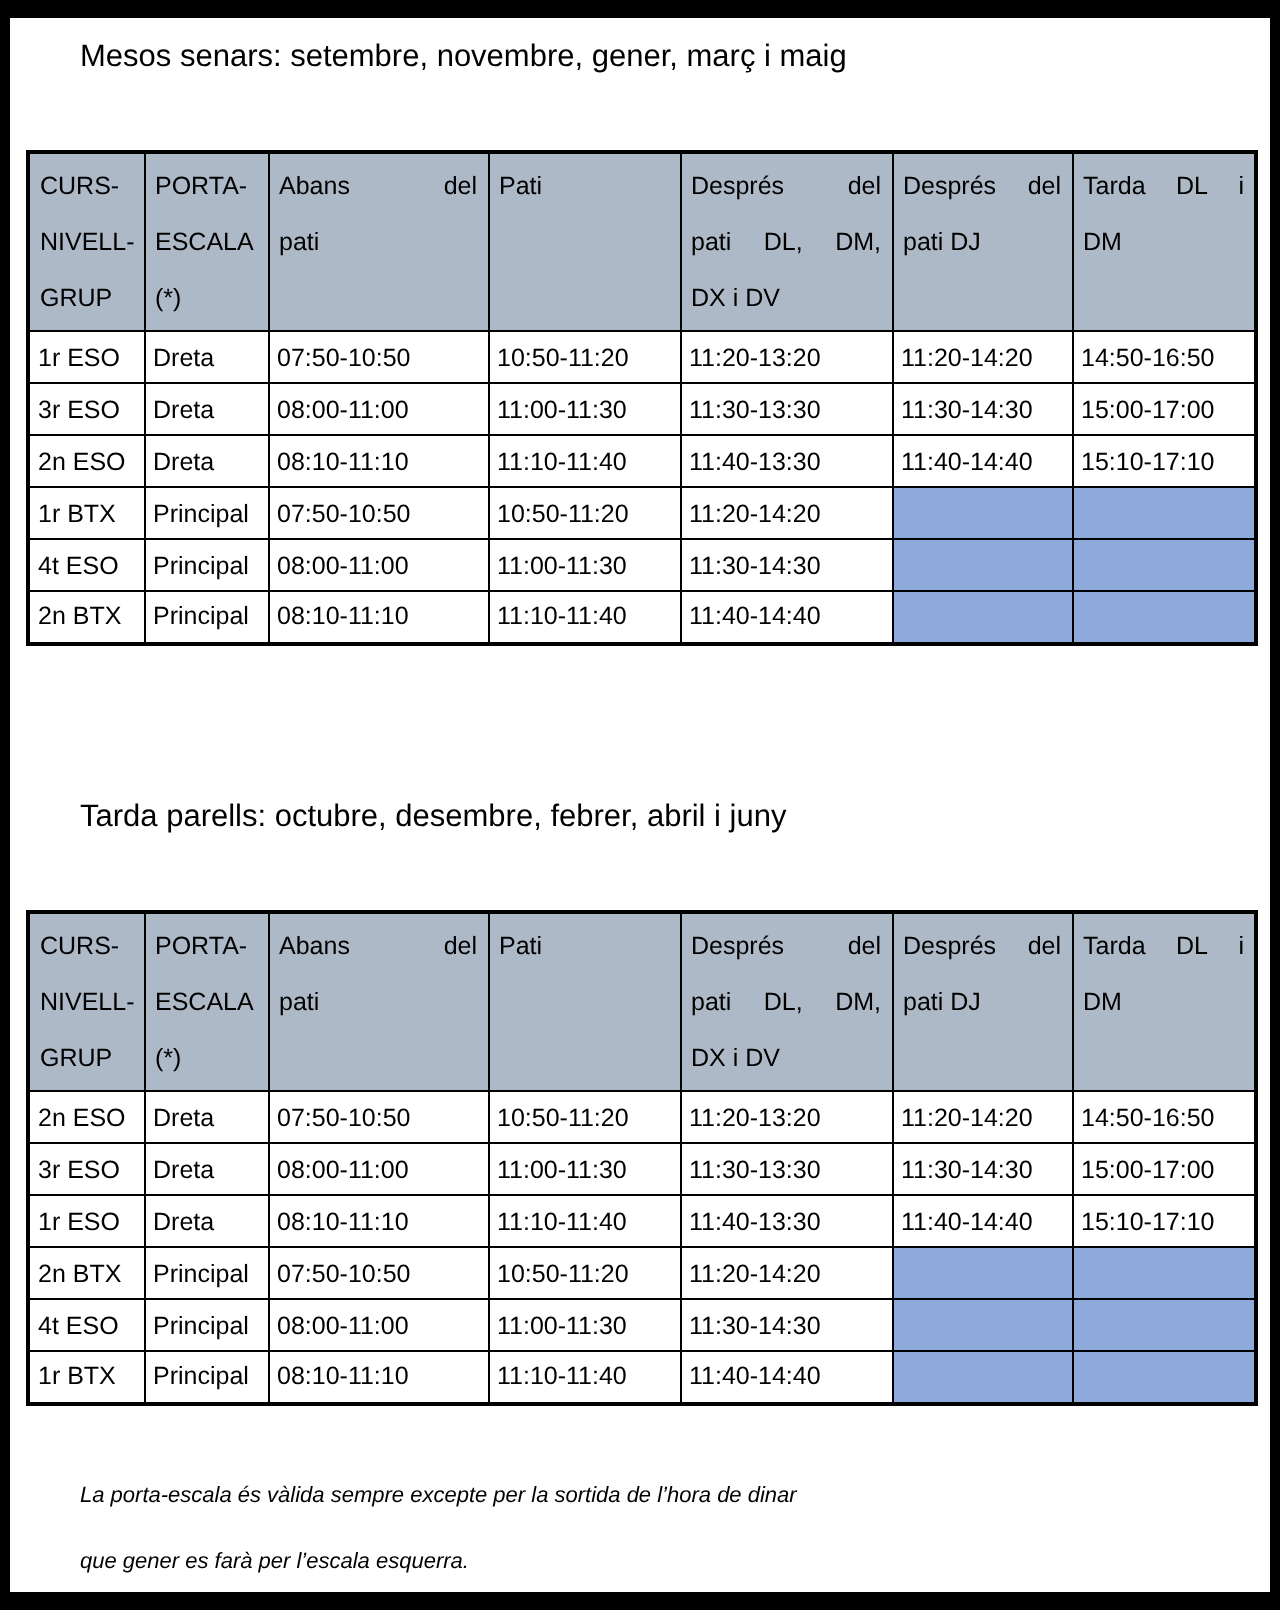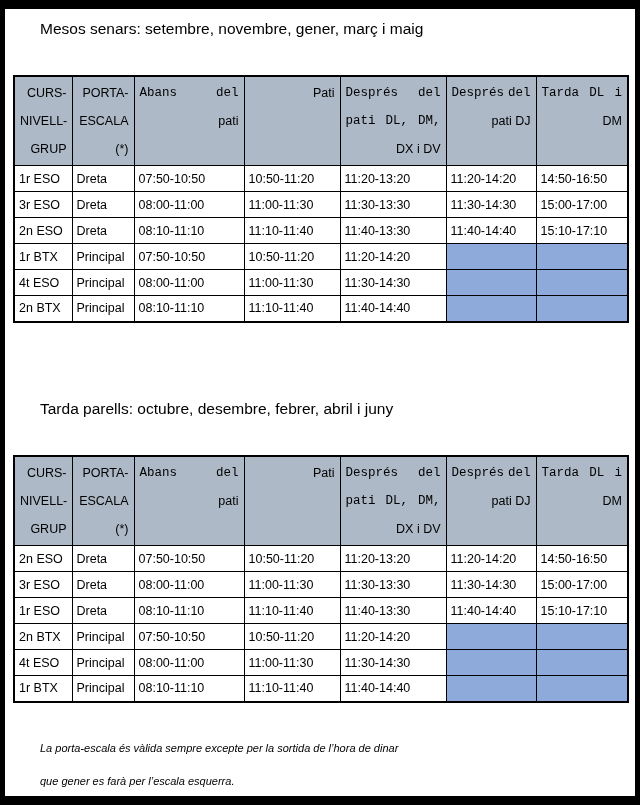--- a/index.html
+++ b/index.html
@@ -53,29 +53,28 @@
   .sched col:nth-child(6) { width: 90px; }
   .sched col:nth-child(7) { width: 92px; }
   .sched th, .sched td {
     border: 1px solid var(--border);
     font-size: 12.5px;
     font-weight: 400;
     overflow: hidden;
   }
   .sched th {
     background: var(--header-bg);
-    text-align: right;
+    text-align: left;
     vertical-align: top;
     padding: 2px 5px;
   }
   .hdr-line { line-height: 28px; white-space: nowrap; }
   .hdr-line.just {
     display: flex;
     justify-content: space-between;
-    font-family: Liberation Mono, monospace;
   }
   .sched td {
     height: 26px;
     padding: 0 4px;
     vertical-align: middle;
     white-space: nowrap;
     background: #ffffff;
   }
   .sched td.hl { background: var(--highlight-bg); }
   .footer-note {

